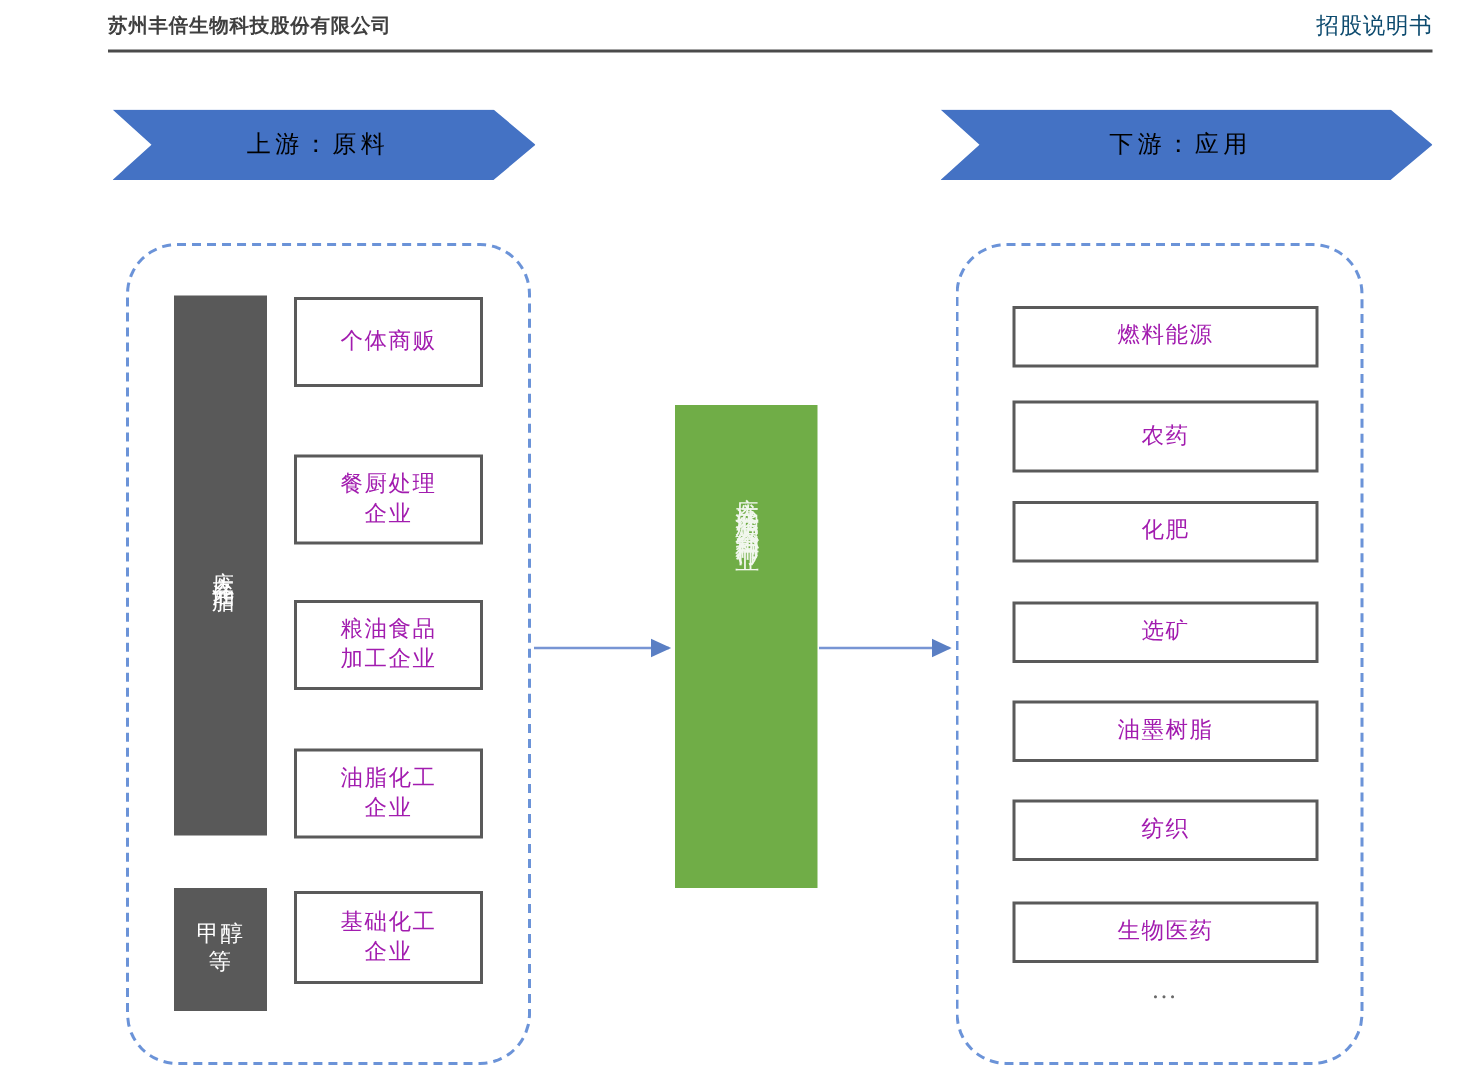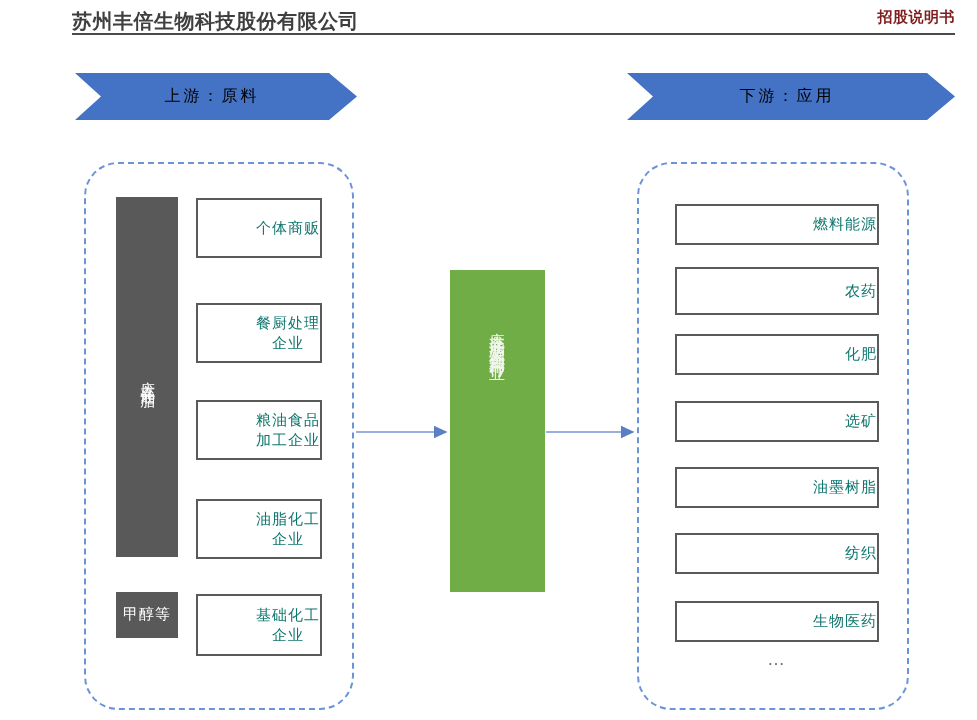--- a/index.html
+++ b/index.html
@@ -10,26 +10,26 @@
     color:#3b3b3b;
     overflow:hidden;
     position:relative;
   }
   
   #page-header{
     position:absolute;left:0;top:0;width:977px;height:40px;
   }
   #header-left{
     position:absolute;left:72px;top:8px;
-    font-size:20px;font-weight:bold;color:#3f3f3f;
+    font-size:13px;font-weight:bold;color:#3f3f3f;
     letter-spacing:0.5px;white-space:nowrap;
   }
   #header-right{
     position:absolute;right:22px;top:8px;
-    font-size:15px;font-weight:bold;color:#7f1d1d;
+    font-size:15px;font-weight:normal;color:#0c4a6e;
     letter-spacing:0.5px;white-space:nowrap;
   }
   #header-rule{
     position:absolute;left:72px;top:33px;width:883px;height:2px;
     background:#4a4a4a;
   }
 
   
   #chevron-row{position:absolute;left:0;top:0;width:977px;height:720px;pointer-events:none;}
   .chevron{
@@ -74,36 +74,36 @@
   }
   #gray-waste-oil{
     left:116px;top:197px;width:62px;height:360px;
   }
   #gray-waste-oil .v-text{
     writing-mode:vertical-rl;text-orientation:upright;
     letter-spacing:4px;
     font-size:15px;
   }
   #gray-methanol{
-    left:116px;top:592px;width:62px;height:46px;
-    flex-direction:row;
+    left:116px;top:592px;width:62px;height:82px;
+    flex-direction:column;
   }
   #gray-methanol .m-line{display:block;letter-spacing:1px;}
 
   
   .wbox{
     position:absolute;
     background:#ffffff;
     border:2px solid #5a5a5a;
     box-sizing:border-box;
-    display:flex;align-items:center;justify-content:flex-end;
+    display:flex;align-items:center;justify-content:center;
     text-align:center;
     font-size:15px;
     line-height:1.35;
-    color:#0f766e;
+    color:#a21caf;
     letter-spacing:1px;
   }
   .wbox .bl{display:block;}
   #lbox-0{left:196px;top:198px;width:126px;height:60px;}
   #lbox-1{left:196px;top:303px;width:126px;height:60px;}
   #lbox-2{left:196px;top:400px;width:126px;height:60px;}
   #lbox-3{left:196px;top:499px;width:126px;height:60px;}
   #lbox-4{left:196px;top:594px;width:126px;height:62px;}
 
   

